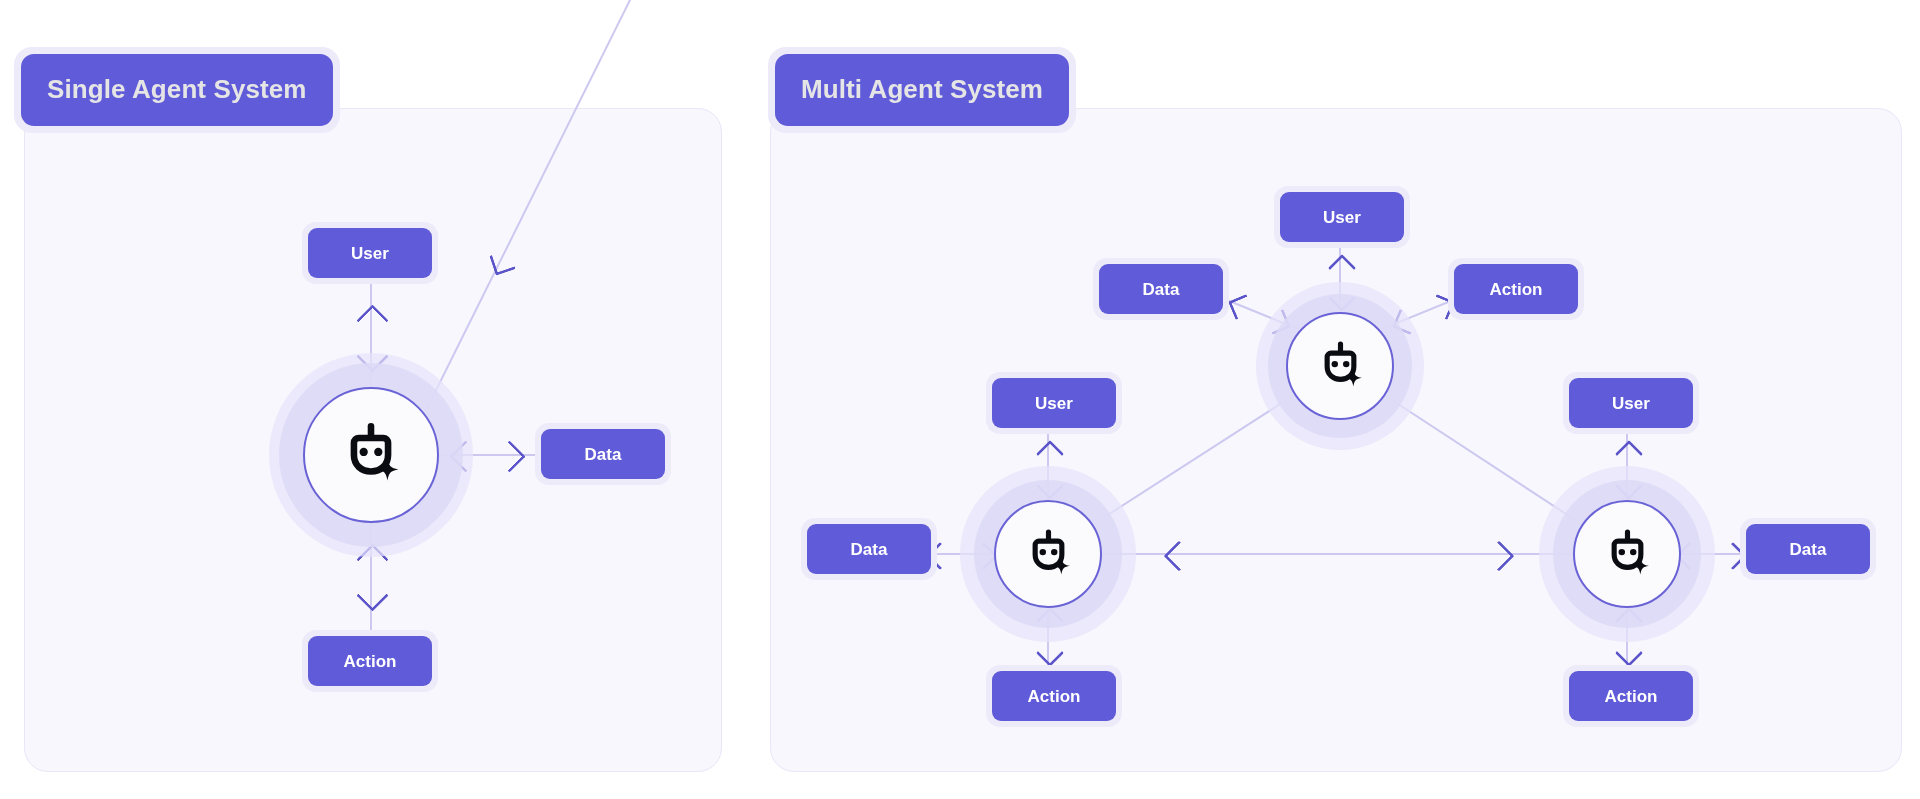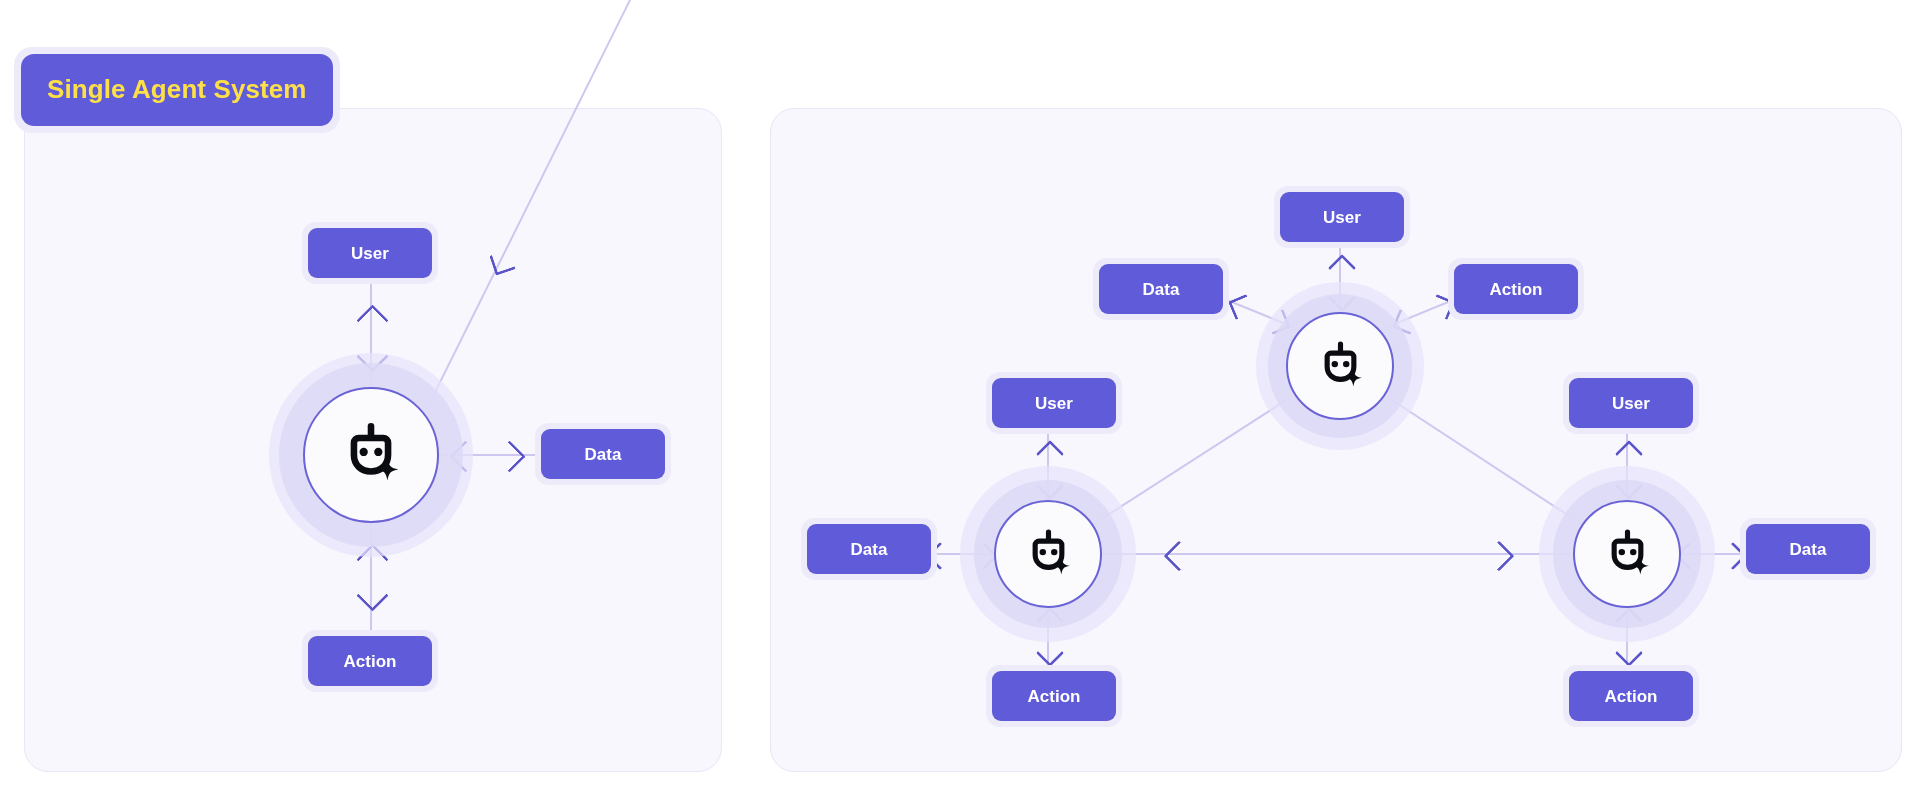--- a/index.html
+++ b/index.html
@@ -26,21 +26,21 @@
     position:absolute;
     background:#edebfa;
     border-radius:18px;
     padding:7px;
     z-index:40;
   }
   .panel-header .chip{
     background:#5b57d9;
     background:#605bd8;
     border-radius:13px;
-    color:#fde047;
+    color:#e5e5e5;
     font-size:26px;
     font-weight:700;
     letter-spacing:.1px;
     padding:22px 26px 24px 26px;
     line-height:1;
     white-space:nowrap;
   }
   #header-single{left:14px;top:47px;}
   #header-multi{left:768px;top:47px;}
 
@@ -104,20 +104,23 @@
 </head>
 <body>
 
 <div class="stage">
 
   <div class="panel" id="panel-single"></div>
   <div class="panel" id="panel-multi"></div>
 
   <div class="panel-header" id="header-single">
     <div class="chip">Single Agent System</div>
+  </div>
+  <div class="panel-header" id="header-multi">
+    <div class="chip">Multi Agent System</div>
   </div>
 
   <div id="edge-layer">
       <div class="edge" style="left: 371px; top: 283px; width: 105px; transform: rotate(90deg);"></div>
       <div class="chev" style="width: 20px; height: 20px; left: 361px; top: 308.5px; transform: translate(0px, 0px) rotate(225deg);"></div>
       <div class="chev" style="width: 20px; height: 20px; left: 361px; top: 344.5px; transform: translate(0px, 0px) rotate(45deg);"></div>
       <div class="edge" style="left: 437px; top: 454px; width: 98px; transform: rotate(0deg);"></div>
       <div class="chev" style="width: 20px; height: 20px; left: 454px; top: 445px; transform: translate(0px, 0px) rotate(135deg);"></div>
       <div class="chev" style="width: 20px; height: 20px; left: 498px; top: 445px; transform: translate(0px, 0px) rotate(-45deg);"></div>
       <div class="edge" style="left: 371px; top: 520px; width: 581.826px; transform: rotate(-63.5671deg);"></div>

